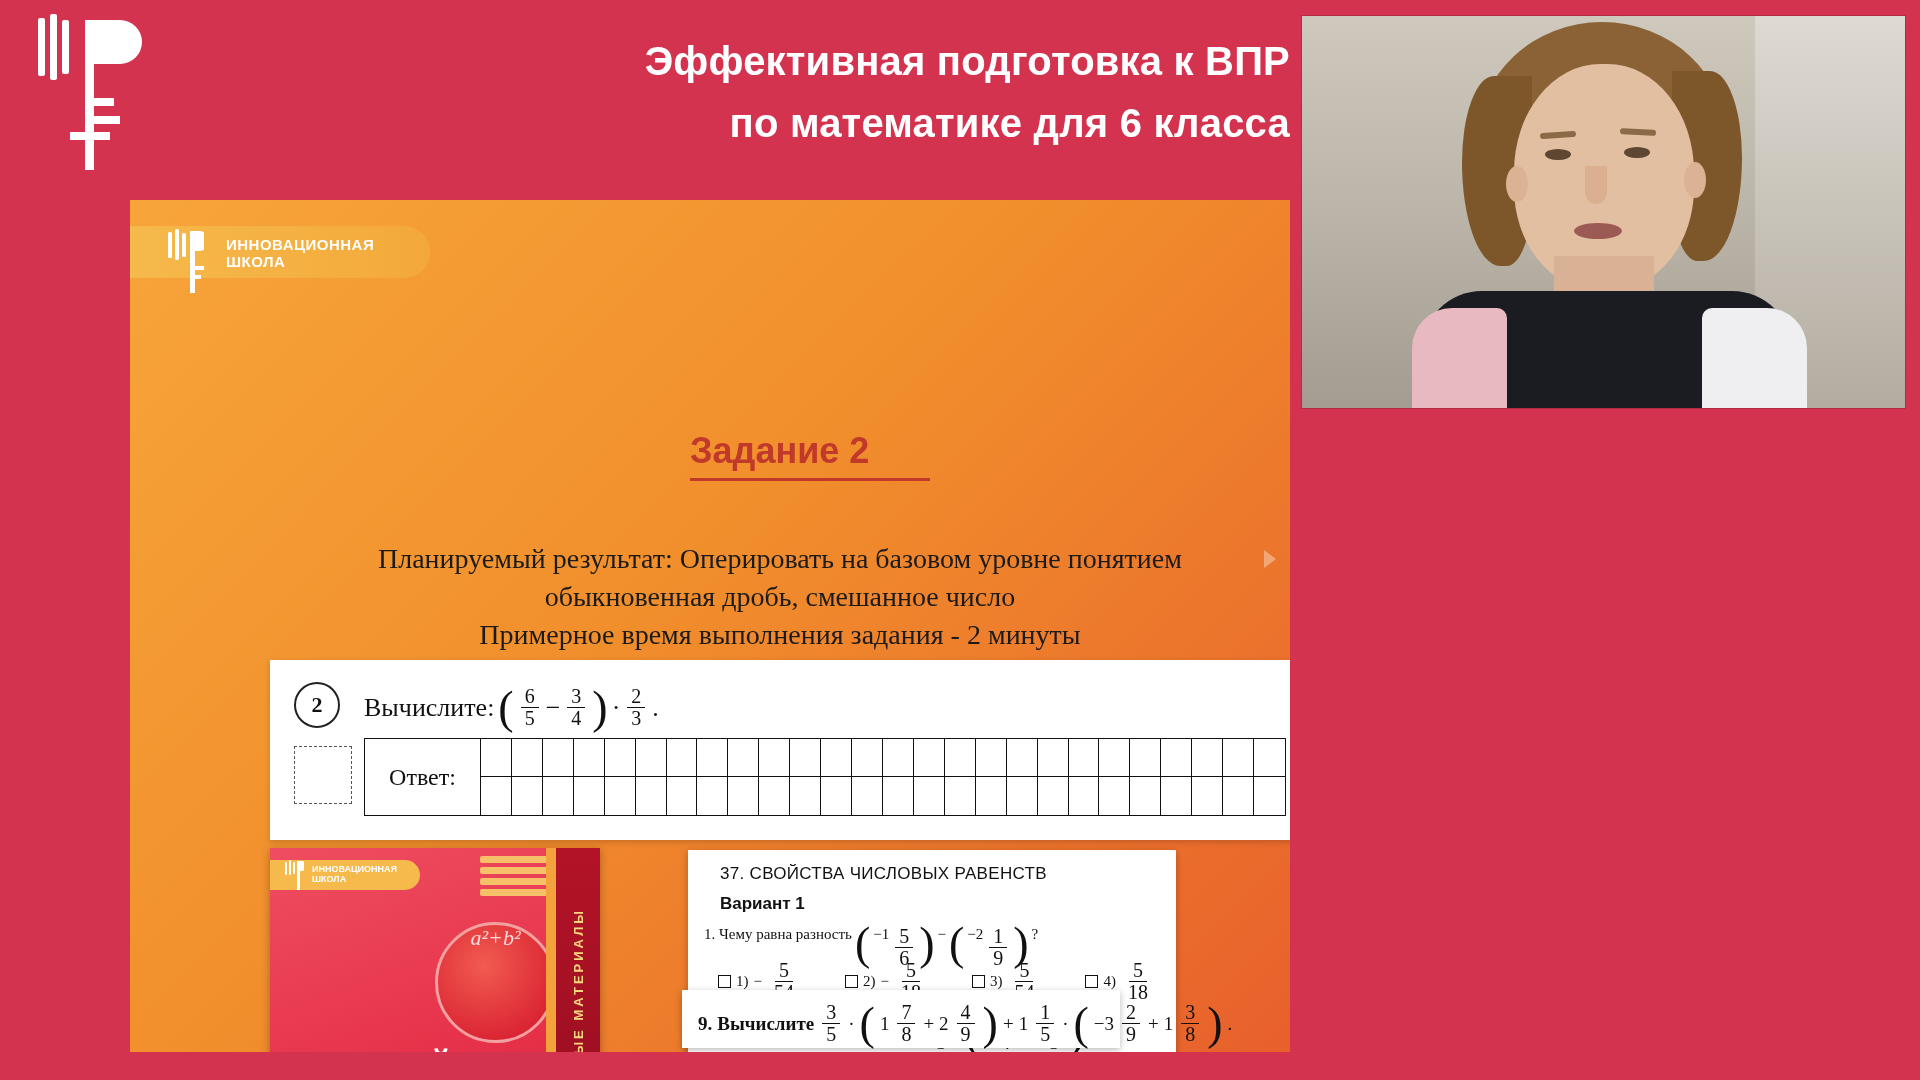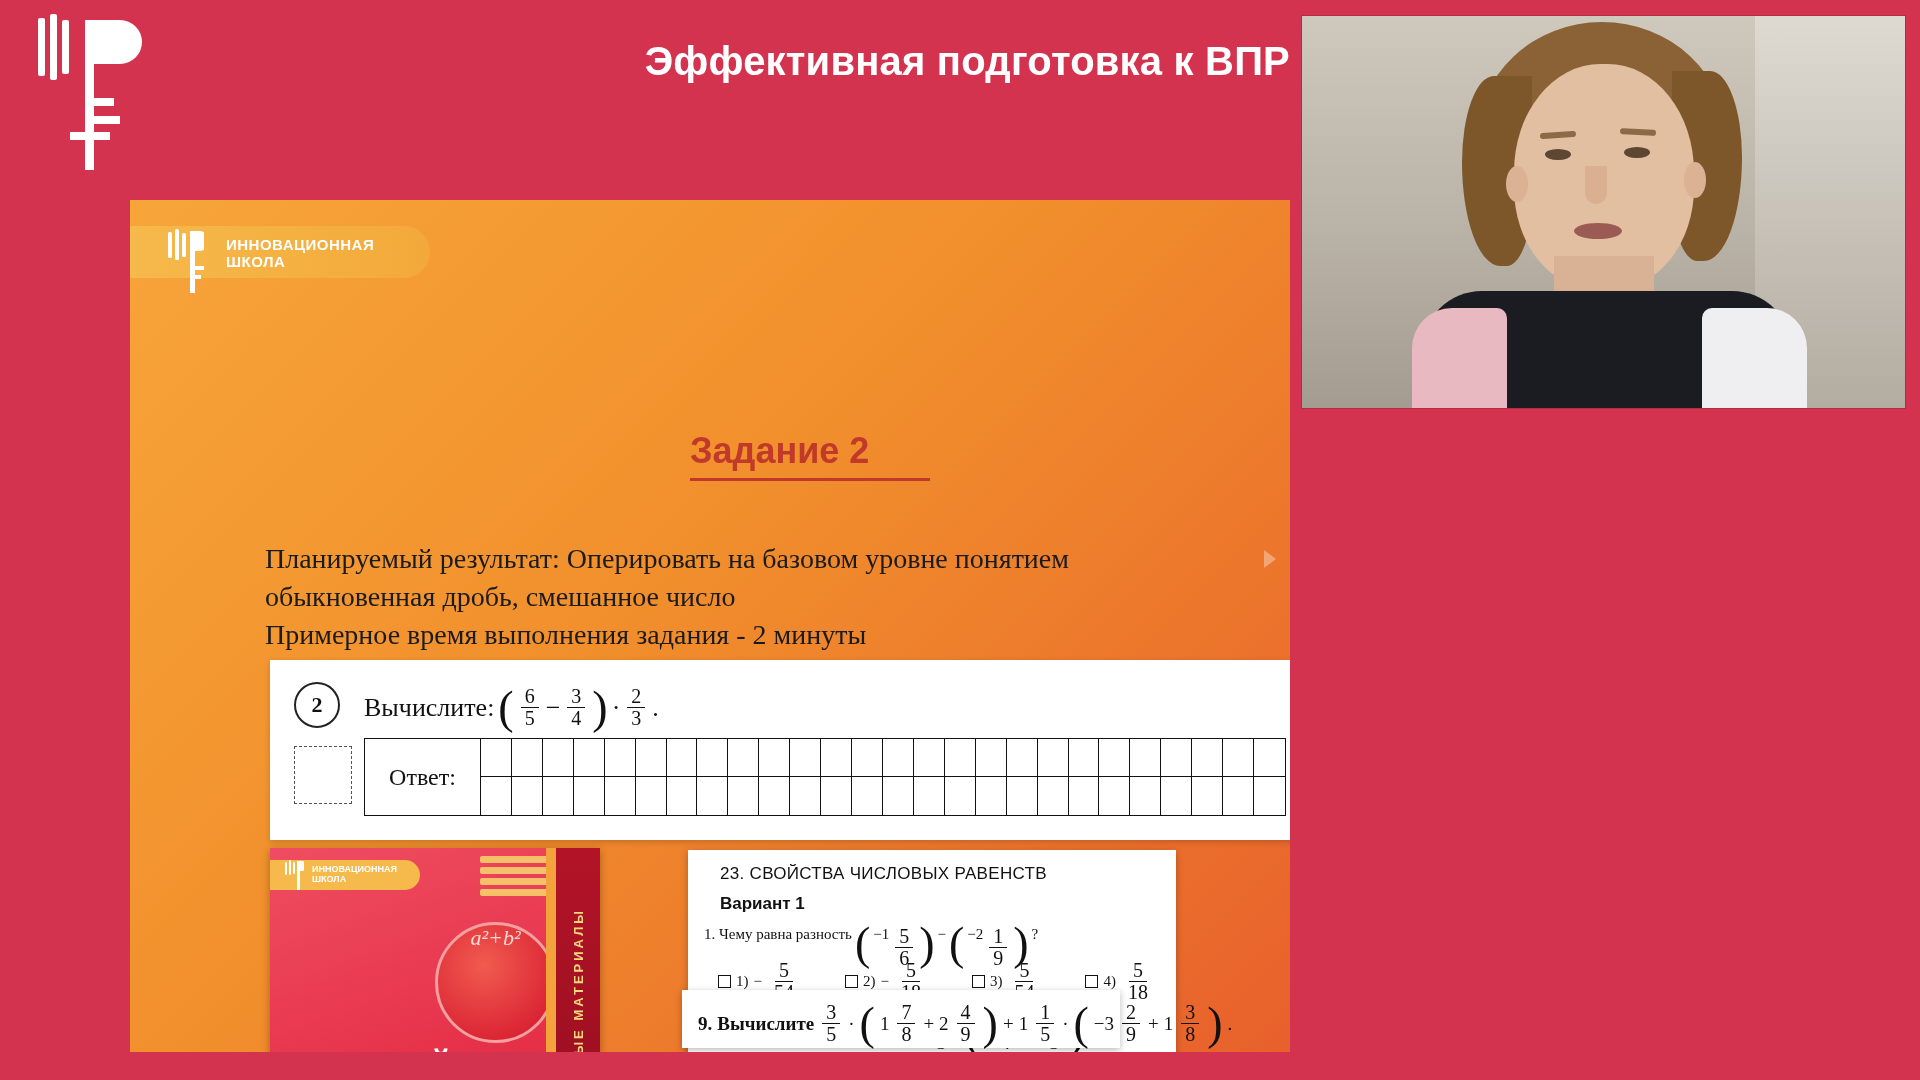--- a/index.html
+++ b/index.html
@@ -65,21 +65,21 @@
   .slide-badge .txt{
     position:absolute;left:96px;top:10px;color:#ffffff;font-size:15px;font-weight:bold;
     line-height:17px;letter-spacing:.5px;
   }
   .task-title{
     position:absolute;left:560px;top:230px;color:#c0392b;font-size:36px;font-weight:bold;
   }
   .task-underline{position:absolute;left:560px;top:278px;width:240px;height:3px;background:#c0392b;}
   .goal{
     position:absolute;left:135px;top:340px;width:1030px;color:#1b1b1b;
-    font-family:"Liberation Serif", serif;font-size:28px;line-height:38px;
+    font-family:"Liberation Serif", serif;font-size:28px;line-height:38px;text-align:center;
   }
   
   .ex-card{
     position:absolute;left:140px;top:460px;width:1040px;height:180px;background:#ffffff;
     box-shadow:0 2px 6px rgba(0,0,0,.18);
   }
   .ex-num{
     position:absolute;left:24px;top:22px;width:42px;height:42px;border:2px solid #222;border-radius:50%;
     display:flex;align-items:center;justify-content:center;font-family:"Liberation Serif",serif;
     font-size:22px;font-weight:bold;color:#111;
@@ -167,20 +167,21 @@
       <path d="M64 8 h26 a22 22 0 0 1 0 44 h-26 z"></path>
       <rect x="64" y="86" width="20" height="8"></rect>
       <rect x="64" y="104" width="26" height="8"></rect>
       <rect x="40" y="120" width="40" height="8"></rect>
     </g>
   </svg>
 </div>
 
 <div class="header-title">
   <span>Эффективная подготовка к ВПР</span>
+  <span class="l2">по математике для 6 класса</span>
 </div>
 
 <div class="webcam">
   <div class="wc-bg"></div>
   <div class="wc-wall-r"></div>
   <div class="wc-hair"></div>
   <div class="wc-hair2"></div>
   <div class="wc-hair3"></div>
   <div class="wc-face"></div>
   <div class="wc-ear l"></div>
@@ -338,21 +339,21 @@
 
     </div>
 
     <div class="book-spine2"></div>
     <div class="book-spine">
       <span>ИЗМЕРИТЕЛЬНЫЕ МАТЕРИАЛЫ</span>
     </div>
   </div>
 
   <div class="scan scan1">
-    <div class="s-h">23. СВОЙСТВА ЧИСЛОВЫХ РАВЕНСТВ</div>
+    <div class="s-h">37. СВОЙСТВА ЧИСЛОВЫХ РАВЕНСТВ</div>
     <div class="s-v">Вариант 1</div>
 
     <div class="q1">
       <span>1.  Чему равна разность</span>
       <span class="paren">(</span>
       <span>−1</span>
       <span class="frac">
         <span class="num">5</span>
         <span class="den">6</span>
       </span>

